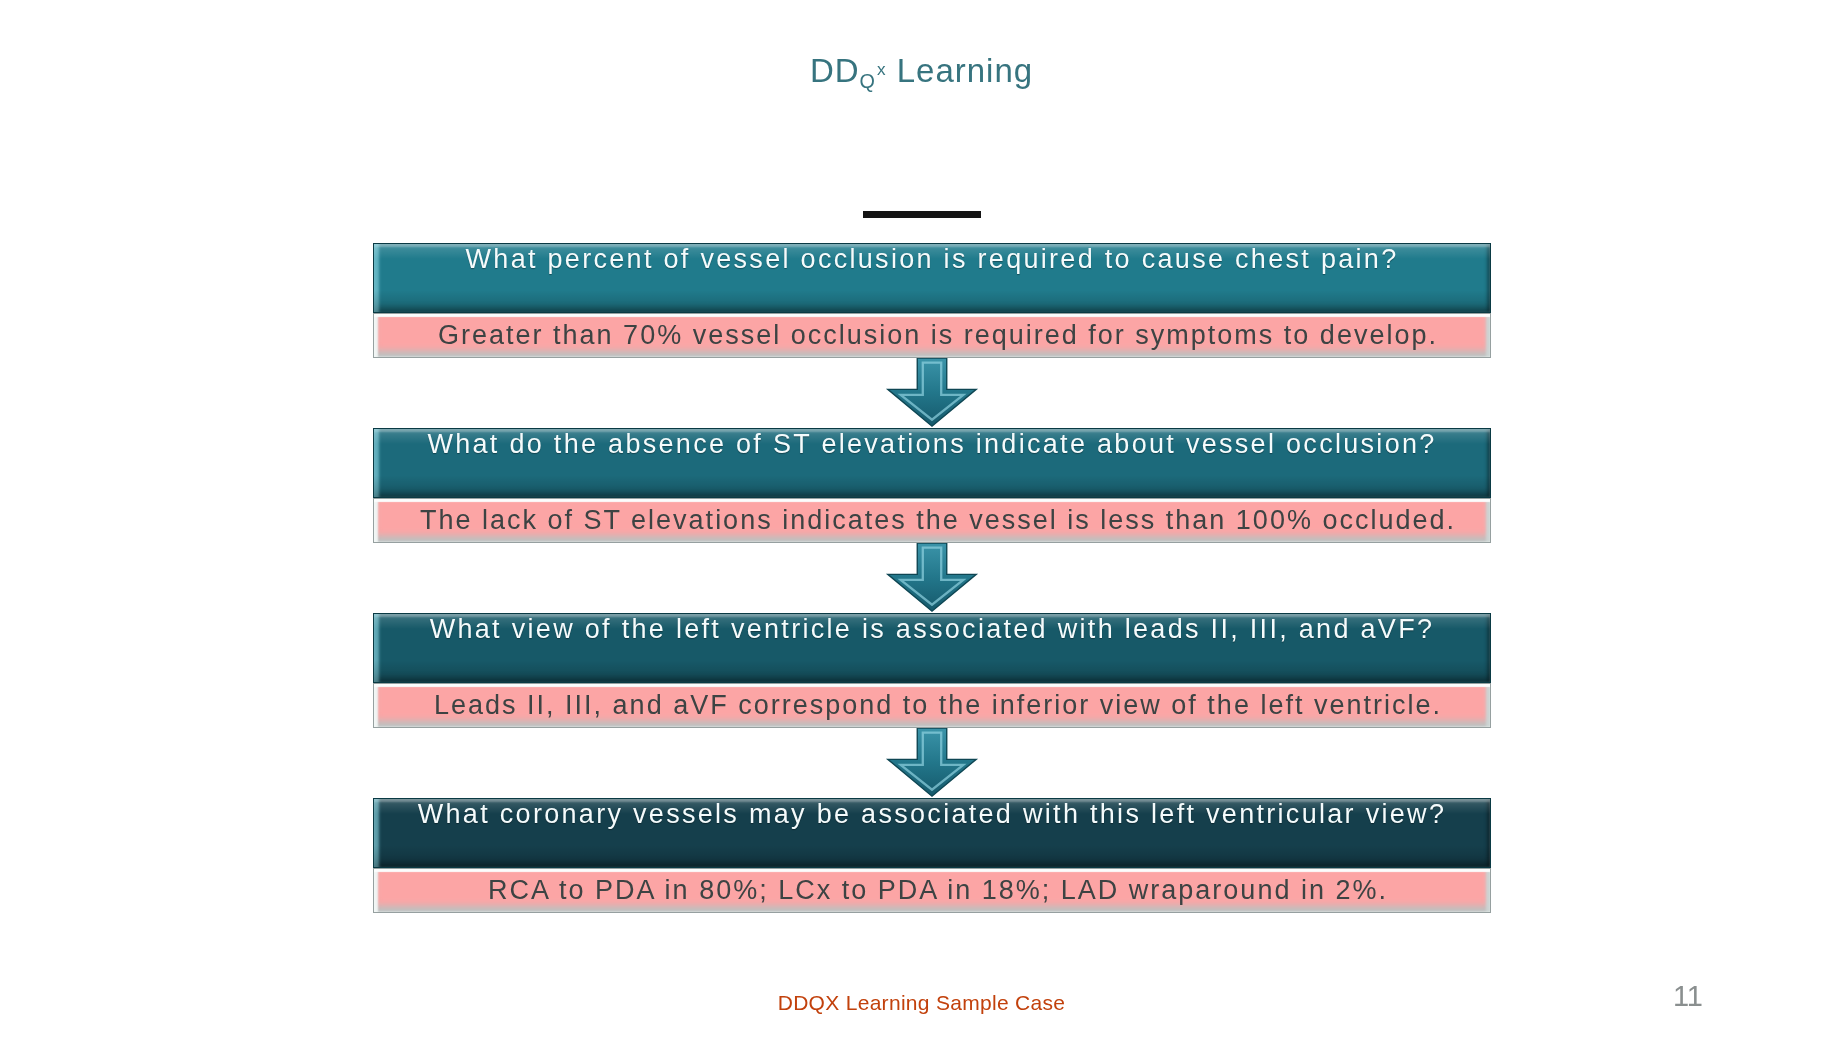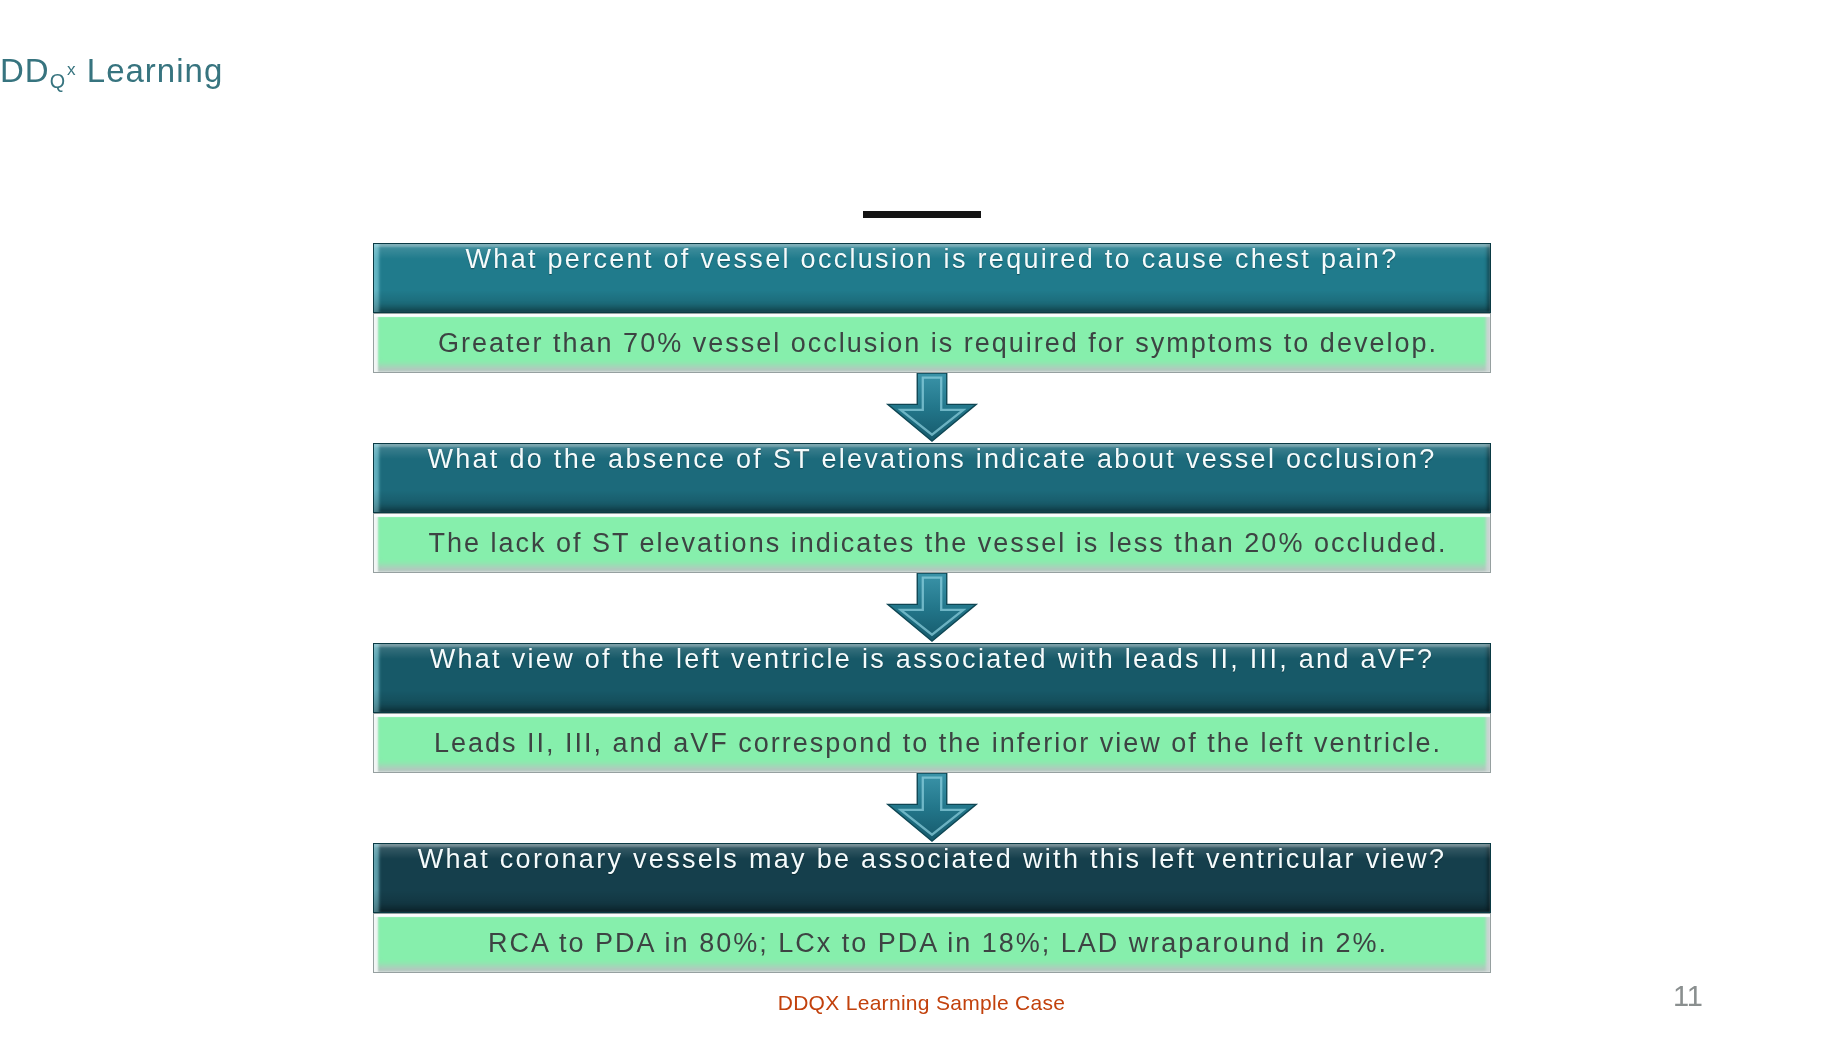--- a/index.html
+++ b/index.html
@@ -2,21 +2,21 @@
 <html><head>
 <meta charset="utf-8">
 <style>
   html,body{margin:0;padding:0;background:#ffffff;}
   .slide{
     position:relative;width:1843px;height:1037px;background:#ffffff;overflow:hidden;
     font-family:"Liberation Sans","DejaVu Sans",sans-serif;
   }
   
   .logo{
-    position:absolute;top:52px;left:0;right:0;
+    position:absolute;top:52px;left:0;right:0;text-align:center;
     font-size:33px;font-weight:400;color:#37747f;letter-spacing:1px;
   }
   .logo .lg-sub{font-size:0.60em;vertical-align:-0.28em;}
   .logo .lg-sup{font-size:0.52em;vertical-align:0.42em;margin-left:1px;}
   .title{
     position:absolute;top:118px;left:0;right:0;text-align:center;
     font-size:78px;font-weight:700;color:#1a4650;letter-spacing:3px;white-space:nowrap;
   }
   .title-underline{
     position:absolute;top:211px;left:50%;transform:translateX(-50%);
@@ -35,22 +35,22 @@
   }
   .qbar::before{
     content:"";position:absolute;inset:0;pointer-events:none;
     background:linear-gradient(180deg,rgba(255,255,255,0.18),rgba(255,255,255,0) 22%,rgba(0,0,0,0) 68%,rgba(0,0,0,0.22));
   }
   .qtext{
     position:relative;color:#f4fbfc;font-size:27px;letter-spacing:2.3px;white-space:nowrap;
     text-shadow:0 1px 1px rgba(0,0,0,0.35);
   }
   .arow{
-    position:relative;height:60px;display:flex;align-items:center;justify-content:center;
-    background:#86efac;border:1px solid #96a0a0;box-sizing:border-box;
+    position:relative;height:45px;display:flex;align-items:center;justify-content:center;
+    background:#fca5a5;border:1px solid #96a0a0;box-sizing:border-box;
     box-shadow:
       inset 0 3px 1px #fbfdfd,
       inset 4px 0 2px #f1f5f4,
       inset -4px 0 3px #cdd5d4,
       inset 0 -6px 7px #b9c2c1;
     padding-left: 12px;
   }
   .atext{color:#3d4343;font-size:27px;letter-spacing:2px;white-space:nowrap;}
   .arrow-wrap{height:70px;display:flex;align-items:flex-start;justify-content:center;}
   .arrow-wrap svg{display:block;height:70px;width:100px;}
@@ -98,21 +98,21 @@
       <svg viewBox="0 0 104 76">
         <polygon points="36,0 68,0 68,34 100,34 52,74 4,34 36,34" fill="url(#arrowGrad)" stroke="#0e4653" stroke-width="1.5"></polygon>
         <polygon points="42,5 62,5 62,40 86,40 52,67 18,40 42,40" fill="none" stroke="#8fd2df" stroke-width="2.5" opacity="0.7"></polygon>
       </svg>
     </div>
 
     <div class="qbar" style="background-color: rgb(28, 106, 123);">
       <span class="qtext">What do the absence of ST elevations indicate about vessel occlusion?</span>
     </div>
     <div class="arow">
-      <span class="atext">The lack of ST elevations indicates the vessel is less than 20% occluded.</span>
+      <span class="atext">The lack of ST elevations indicates the vessel is less than 100% occluded.</span>
     </div>
 
     <div class="arrow-wrap">
       <svg viewBox="0 0 104 76">
         <polygon points="36,0 68,0 68,34 100,34 52,74 4,34 36,34" fill="url(#arrowGrad)" stroke="#0e4653" stroke-width="1.5"></polygon>
         <polygon points="42,5 62,5 62,40 86,40 52,67 18,40 42,40" fill="none" stroke="#8fd2df" stroke-width="2.5" opacity="0.7"></polygon>
       </svg>
     </div>
 
     <div class="qbar" style="background-color: rgb(23, 89, 104);">

